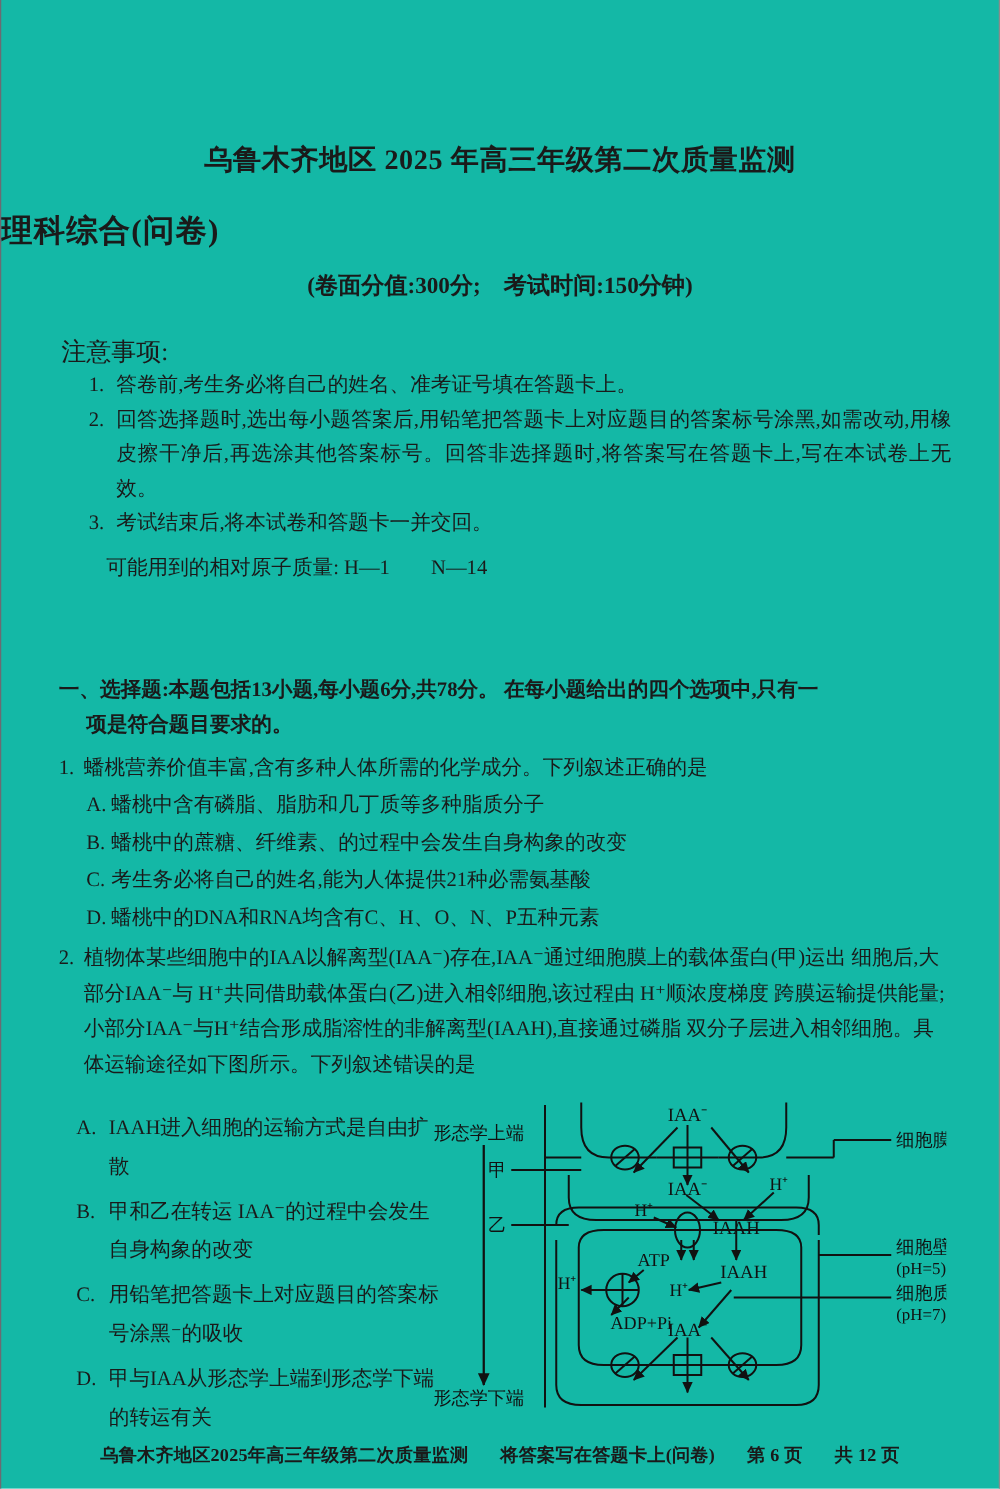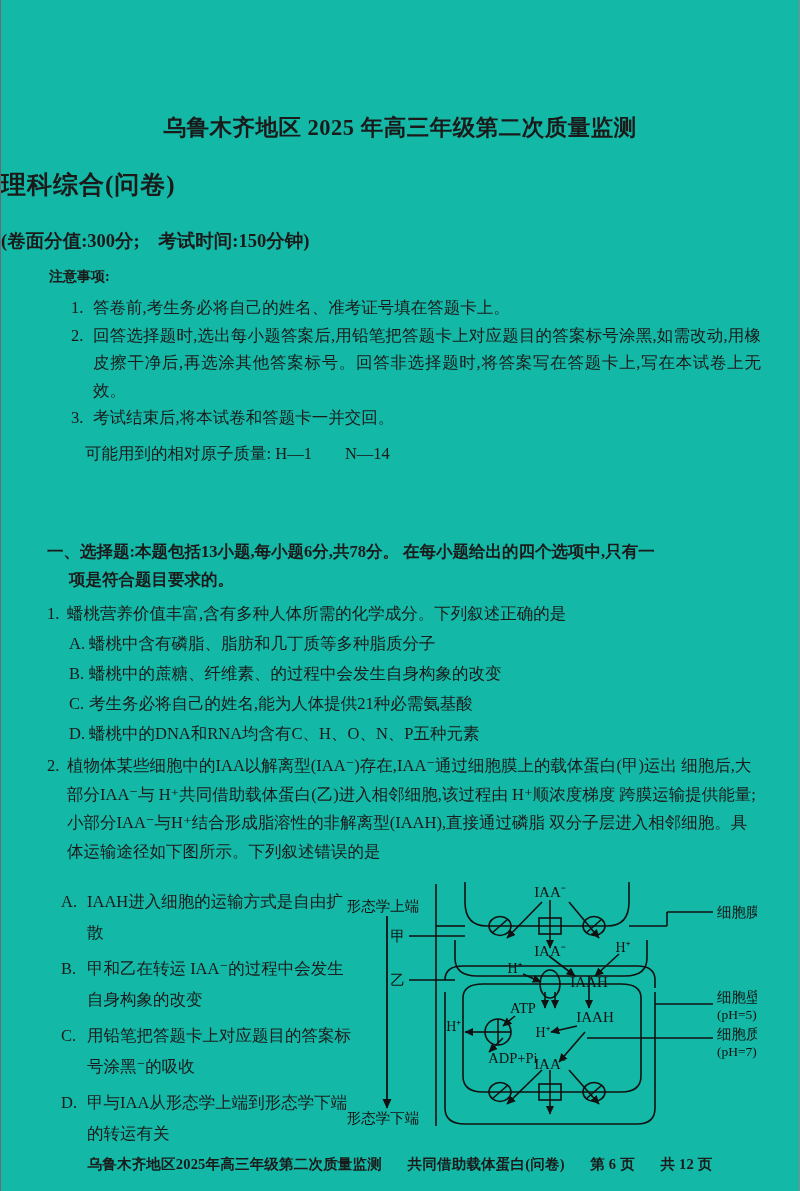--- a/index.html
+++ b/index.html
@@ -38,32 +38,33 @@
     left: 0; right: 0;
     top: 168px;
     text-align: left;
     font-size: 25px;
     font-weight: bold;
     letter-spacing: 1px;
   }
   .doc-examinfo {
     position: absolute;
     left: 0; right: 0;
-    top: 228px;
+    top: 215px;
+    text-align: center;
     font-size: 18.5px;
     font-weight: bold;
   }
 
   
   .notice-heading {
     position: absolute;
     left: 48px;
     top: 268px;
-    font-size: 14px;
-    font-weight: bold;
+    font-size: 20px;
+    font-weight: normal;
   }
   .notice-list {
     position: absolute;
     left: 70px;
     top: 294px;
     width: 690px;
     font-size: 16.5px;
     line-height: 27.5px;
   }
   .notice-item {
@@ -350,20 +351,20 @@
         <text x="206" y="157" font-size="14" text-anchor="middle">H⁺</text>
         <text x="258" y="142" font-size="15" text-anchor="middle">IAAH</text>
         <text x="213" y="189" font-size="15" text-anchor="middle">IAA⁻</text>
       </g>
     </svg>
   </div>
 
   <div class="footer">
     <span>乌鲁木齐地区2025年高三年级第二次质量监测</span>
     <span class="gap"></span>
-    <span>共同借助载体蛋白(问卷)</span>
+    <span>将答案写在答题卡上(问卷)</span>
     <span class="gap"></span>
     <span>第 6 页</span>
     <span class="gap"></span>
     <span>共 12 页</span>
   </div>
 
 </div>
 
 </body></html>

